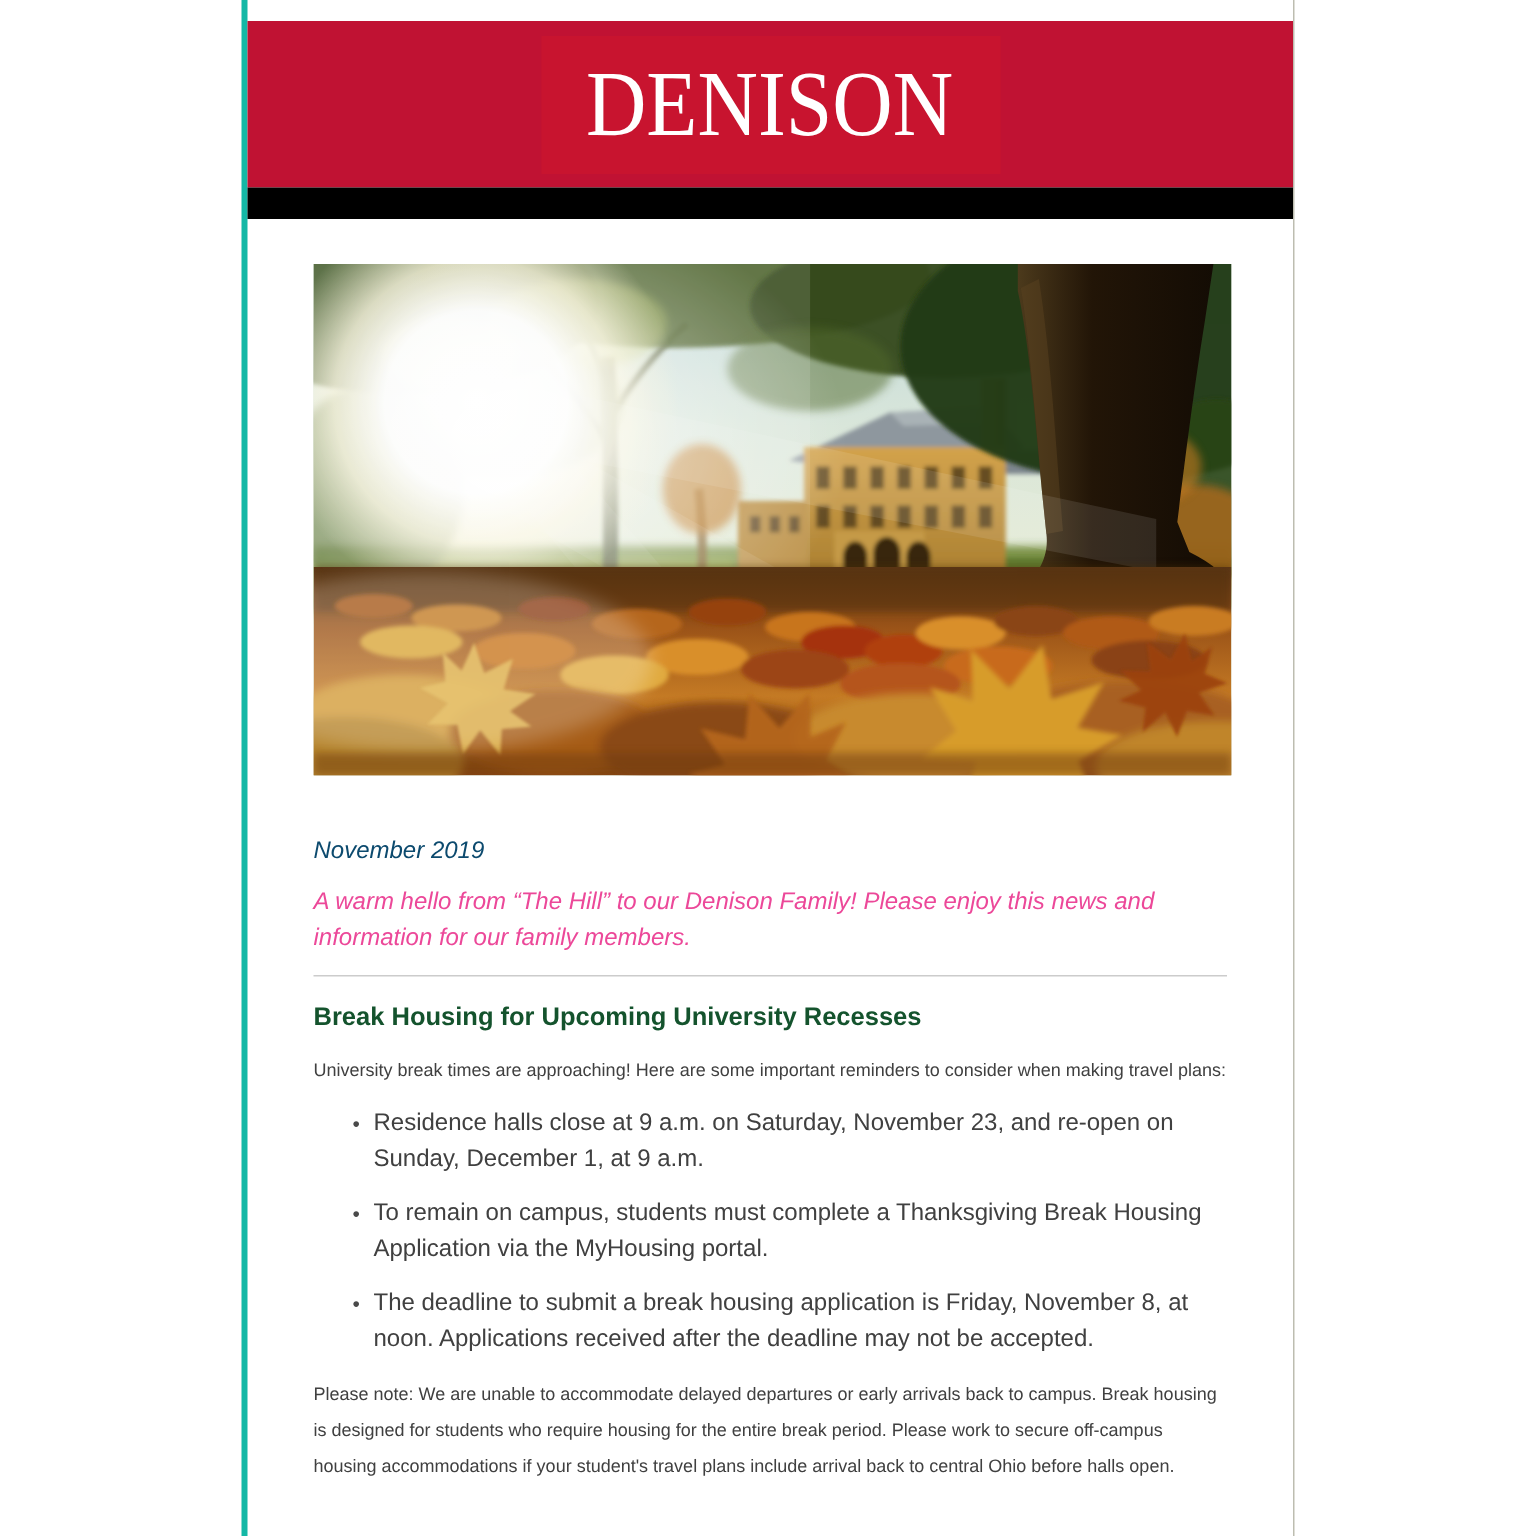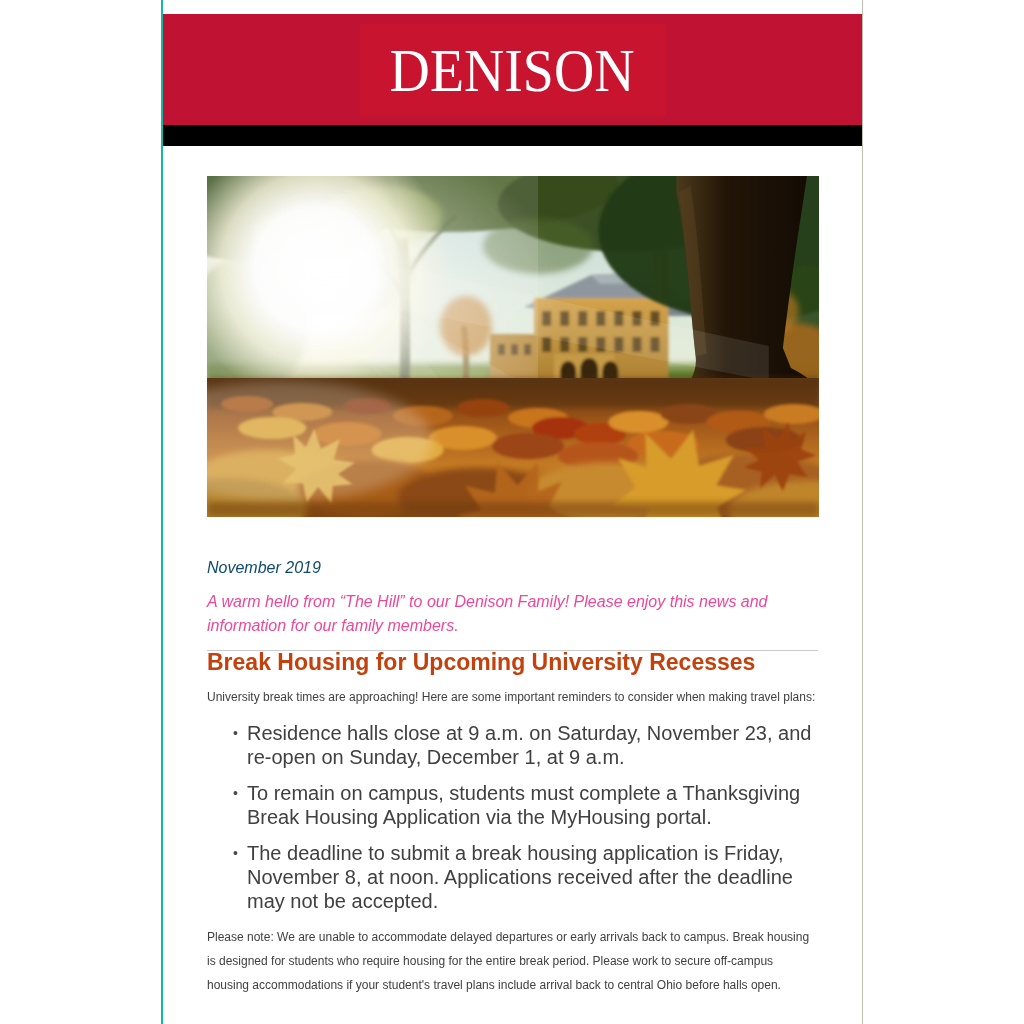--- a/index.html
+++ b/index.html
@@ -6,21 +6,21 @@
   html, body { background: #ffffff; }
   body {
     width: 1024px; height: 1024px; overflow: hidden;
     font-family: "Liberation Sans", sans-serif;
     -webkit-font-smoothing: antialiased;
   }
   .page { width: 1024px; height: 1024px; background: #ffffff; }
   .email-column {
     width: 702px; height: 1024px; margin: 0 auto;
     background: #ffffff;
-    border-left: 2px solid #14b8a6;
+    border-left: 4px solid #14b8a6;
     border-right: 1px solid #bdbdb0;
     padding-top: 14px;
   }
   .banner {
     height: 111px; background: #c01233;
     display: flex; align-items: center; justify-content: center;
   }
   .logo-plate {
     width: 306px; height: 92px; background: #c8142f;
     display: flex; align-items: center; justify-content: center;
@@ -43,31 +43,31 @@
     font-style: italic; font-size: 16px; line-height: 21px; color: #0c4a6e;
   }
   .intro {
     margin-top: 12px;
     font-style: italic; font-size: 16px; line-height: 24px; color: #ec4899;
   }
   .divider {
     margin-top: 12px; border: none; border-top: 1px solid #cccccc; height: 0;
   }
   .section-heading {
-    margin-top: 0;
-    font-size: 23px; font-weight: bold; line-height: 22px; color: #c2410c;
+    margin-top: 16px;
+    font-size: 17px; font-weight: bold; line-height: 22px; color: #14532d;
   }
   .body-text {
     margin-top: 12px;
     font-size: 12px; line-height: 24px; color: #404040;
   }
   .bullet-list { margin-top: 12px; list-style: none; }
   .bullet-list li {
     position: relative; padding-left: 40px; margin-top: 12px;
-    font-size: 20px; line-height: 24px; color: #404040;
+    font-size: 16px; line-height: 24px; color: #404040;
   }
   .bullet-list li:first-child { margin-top: 0; }
   .bullet-list li::before {
     content: "\2022";
     position: absolute; left: 26px; top: 0;
     font-size: 14px; line-height: 24px; color: #4a4a4a;
   }
 </style>
 </head>
 <body>

